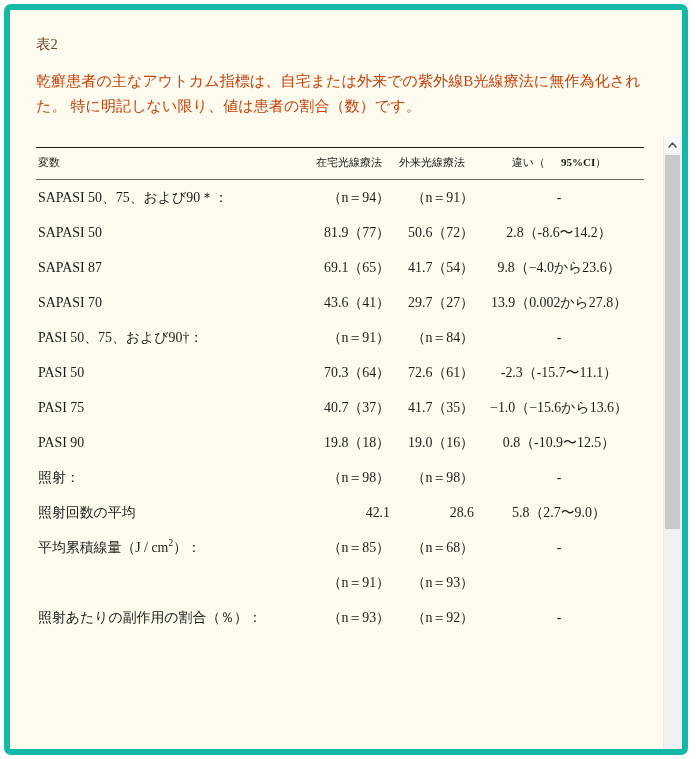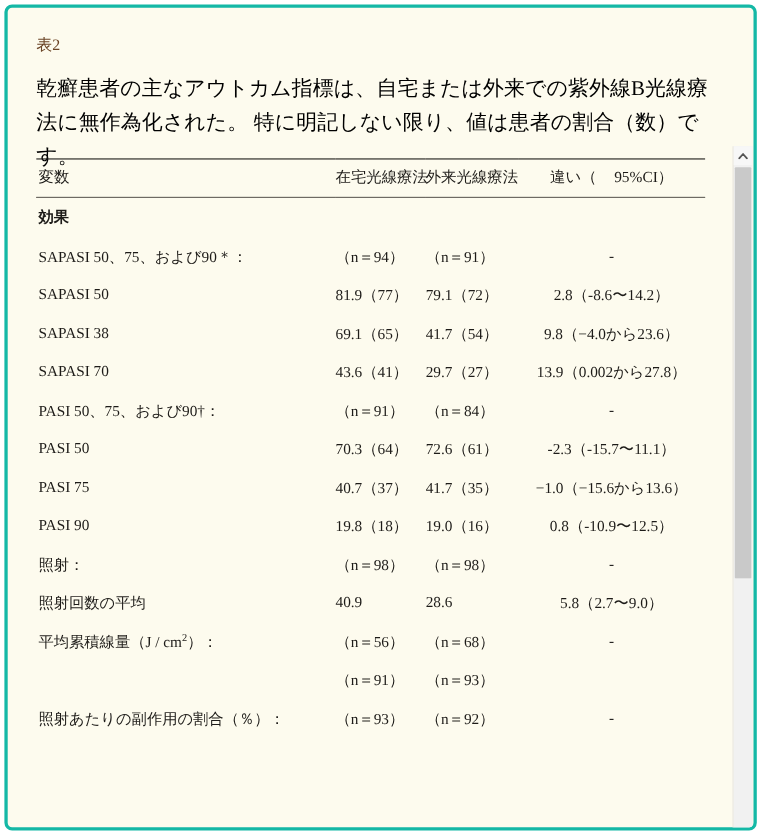--- a/index.html
+++ b/index.html
@@ -16,39 +16,39 @@
 
   
   #panel {
     position: absolute;
     left: 4px;
     top: 4px;
     width: 684px;
     height: 751px;
     box-sizing: border-box;
     background: #fdfbee;
-    border: 3px solid #14b8a6;
+    border: 6px solid #14b8a6;
     border-radius: 7px;
     overflow: hidden;
   }
 
   
   #caption-block {
     padding: 26px 26px 0 26px;
   }
   #table-title {
     color: #6b4426;
     font-size: 14.5px;
     line-height: 1.2;
     margin: 0 0 16px 0;
     font-family: "Liberation Serif", "DejaVu Serif", serif;
   }
   #table-caption {
-    color: #000000;
-    font-size: 19px;
+    color: #c2410c;
+    font-size: 15px;
     line-height: 1.62;
     margin: 0;
     letter-spacing: .1px;
     max-width: 630px;
   }
 
   
   #scroll-region {
     position: absolute;
     left: 0;
@@ -73,45 +73,45 @@
     table-layout: fixed;
     color: #1d1b18;
   }
   table#outcome-table col.c-var   { width: 272px; }
   table#outcome-table col.c-home  { width:  82px; }
   table#outcome-table col.c-out   { width:  84px; }
   table#outcome-table col.c-diff  { width: 170px; }
 
   #outcome-table thead th {
     font-weight: normal;
-    font-size: 14px;
+    font-size: 11px;
     padding: 7px 0 9px 0;
     border-top: 1.4px solid #1d1b18;
     border-bottom: 1px solid #6e6a63;
     vertical-align: bottom;
     white-space: nowrap;
   }
   #outcome-table thead th.h-var  { text-align: left; padding-left: 2px; }
   #outcome-table thead th.h-home,
   #outcome-table thead th.h-out  { text-align: center; }
   #outcome-table thead th.h-diff { text-align: center; }
-  #outcome-table thead th .ci { font-weight: normal; margin-left: 16px; }
+  #outcome-table thead th .ci { font-weight: bold; margin-left: 16px; }
 
   #outcome-table tbody td {
     font-size: 13.9px;
     padding: 8.5px 0 8.5px 0;
     vertical-align: middle;
     white-space: nowrap;
   }
   #outcome-table tbody td.t-var {
     text-align: left;
     padding-left: 2px;
   }
   #outcome-table tbody td.t-num {
-    text-align: left;
+    text-align: right;
     margin-left: 32px;
   }
   #outcome-table tbody td.t-diff {
     text-align: center;
   }
   #outcome-table tbody tr.section td.t-var {
     font-weight: bold;
     padding-top: 9px;
     padding-bottom: 9px;
   }
@@ -177,40 +177,34 @@
         </colgroup>
         <thead>
           <tr>
             <th class="h-var">変数</th>
             <th class="h-home">在宅光線療法</th>
             <th class="h-out">外来光線療法</th>
             <th class="h-diff"><span>違い（</span><span class="ci">95%CI</span><span>）</span></th>
           </tr>
         </thead>
         <tbody id="table-body">
-            <tr class="section">
-              <td class="t-var">効果</td>
-              <td class="t-num"></td>
-              <td class="t-num"></td>
-              <td class="t-diff"></td>
-            </tr>
             <tr>
               <td class="t-var">SAPASI 50、75、および90＊：</td>
               <td class="t-num">（n＝94）</td>
               <td class="t-num">（n＝91）</td>
               <td class="t-diff">-</td>
             </tr>
             <tr>
               <td class="t-var">SAPASI 50</td>
               <td class="t-num">81.9（77）</td>
-              <td class="t-num">79.1（72）</td>
+              <td class="t-num">50.6（72）</td>
               <td class="t-diff">2.8（‐8.6〜14.2）</td>
             </tr>
             <tr>
-              <td class="t-var">SAPASI 38</td>
+              <td class="t-var">SAPASI 87</td>
               <td class="t-num">69.1（65）</td>
               <td class="t-num">41.7（54）</td>
               <td class="t-diff">9.8（−4.0から23.6）</td>
             </tr>
             <tr>
               <td class="t-var">SAPASI 70</td>
               <td class="t-num">43.6（41）</td>
               <td class="t-num">29.7（27）</td>
               <td class="t-diff">13.9（0.002から27.8）</td>
             </tr>
@@ -239,27 +233,27 @@
               <td class="t-diff">0.8（‐10.9〜12.5）</td>
             </tr>
             <tr>
               <td class="t-var">照射：</td>
               <td class="t-num">（n＝98）</td>
               <td class="t-num">（n＝98）</td>
               <td class="t-diff">-</td>
             </tr>
             <tr>
               <td class="t-var">照射回数の平均</td>
-              <td class="t-num">40.9</td>
+              <td class="t-num">42.1</td>
               <td class="t-num">28.6</td>
               <td class="t-diff">5.8（2.7〜9.0）</td>
             </tr>
             <tr>
               <td class="t-var"><span>平均累積線量（J / cm</span><span class="sup">2</span><span>）：</span></td>
-              <td class="t-num">（n＝56）</td>
+              <td class="t-num">（n＝85）</td>
               <td class="t-num">（n＝68）</td>
               <td class="t-diff">-</td>
             </tr>
             <tr>
               <td class="t-var"></td>
               <td class="t-num">（n＝91）</td>
               <td class="t-num">（n＝93）</td>
               <td class="t-diff"></td>
             </tr>
             <tr>

